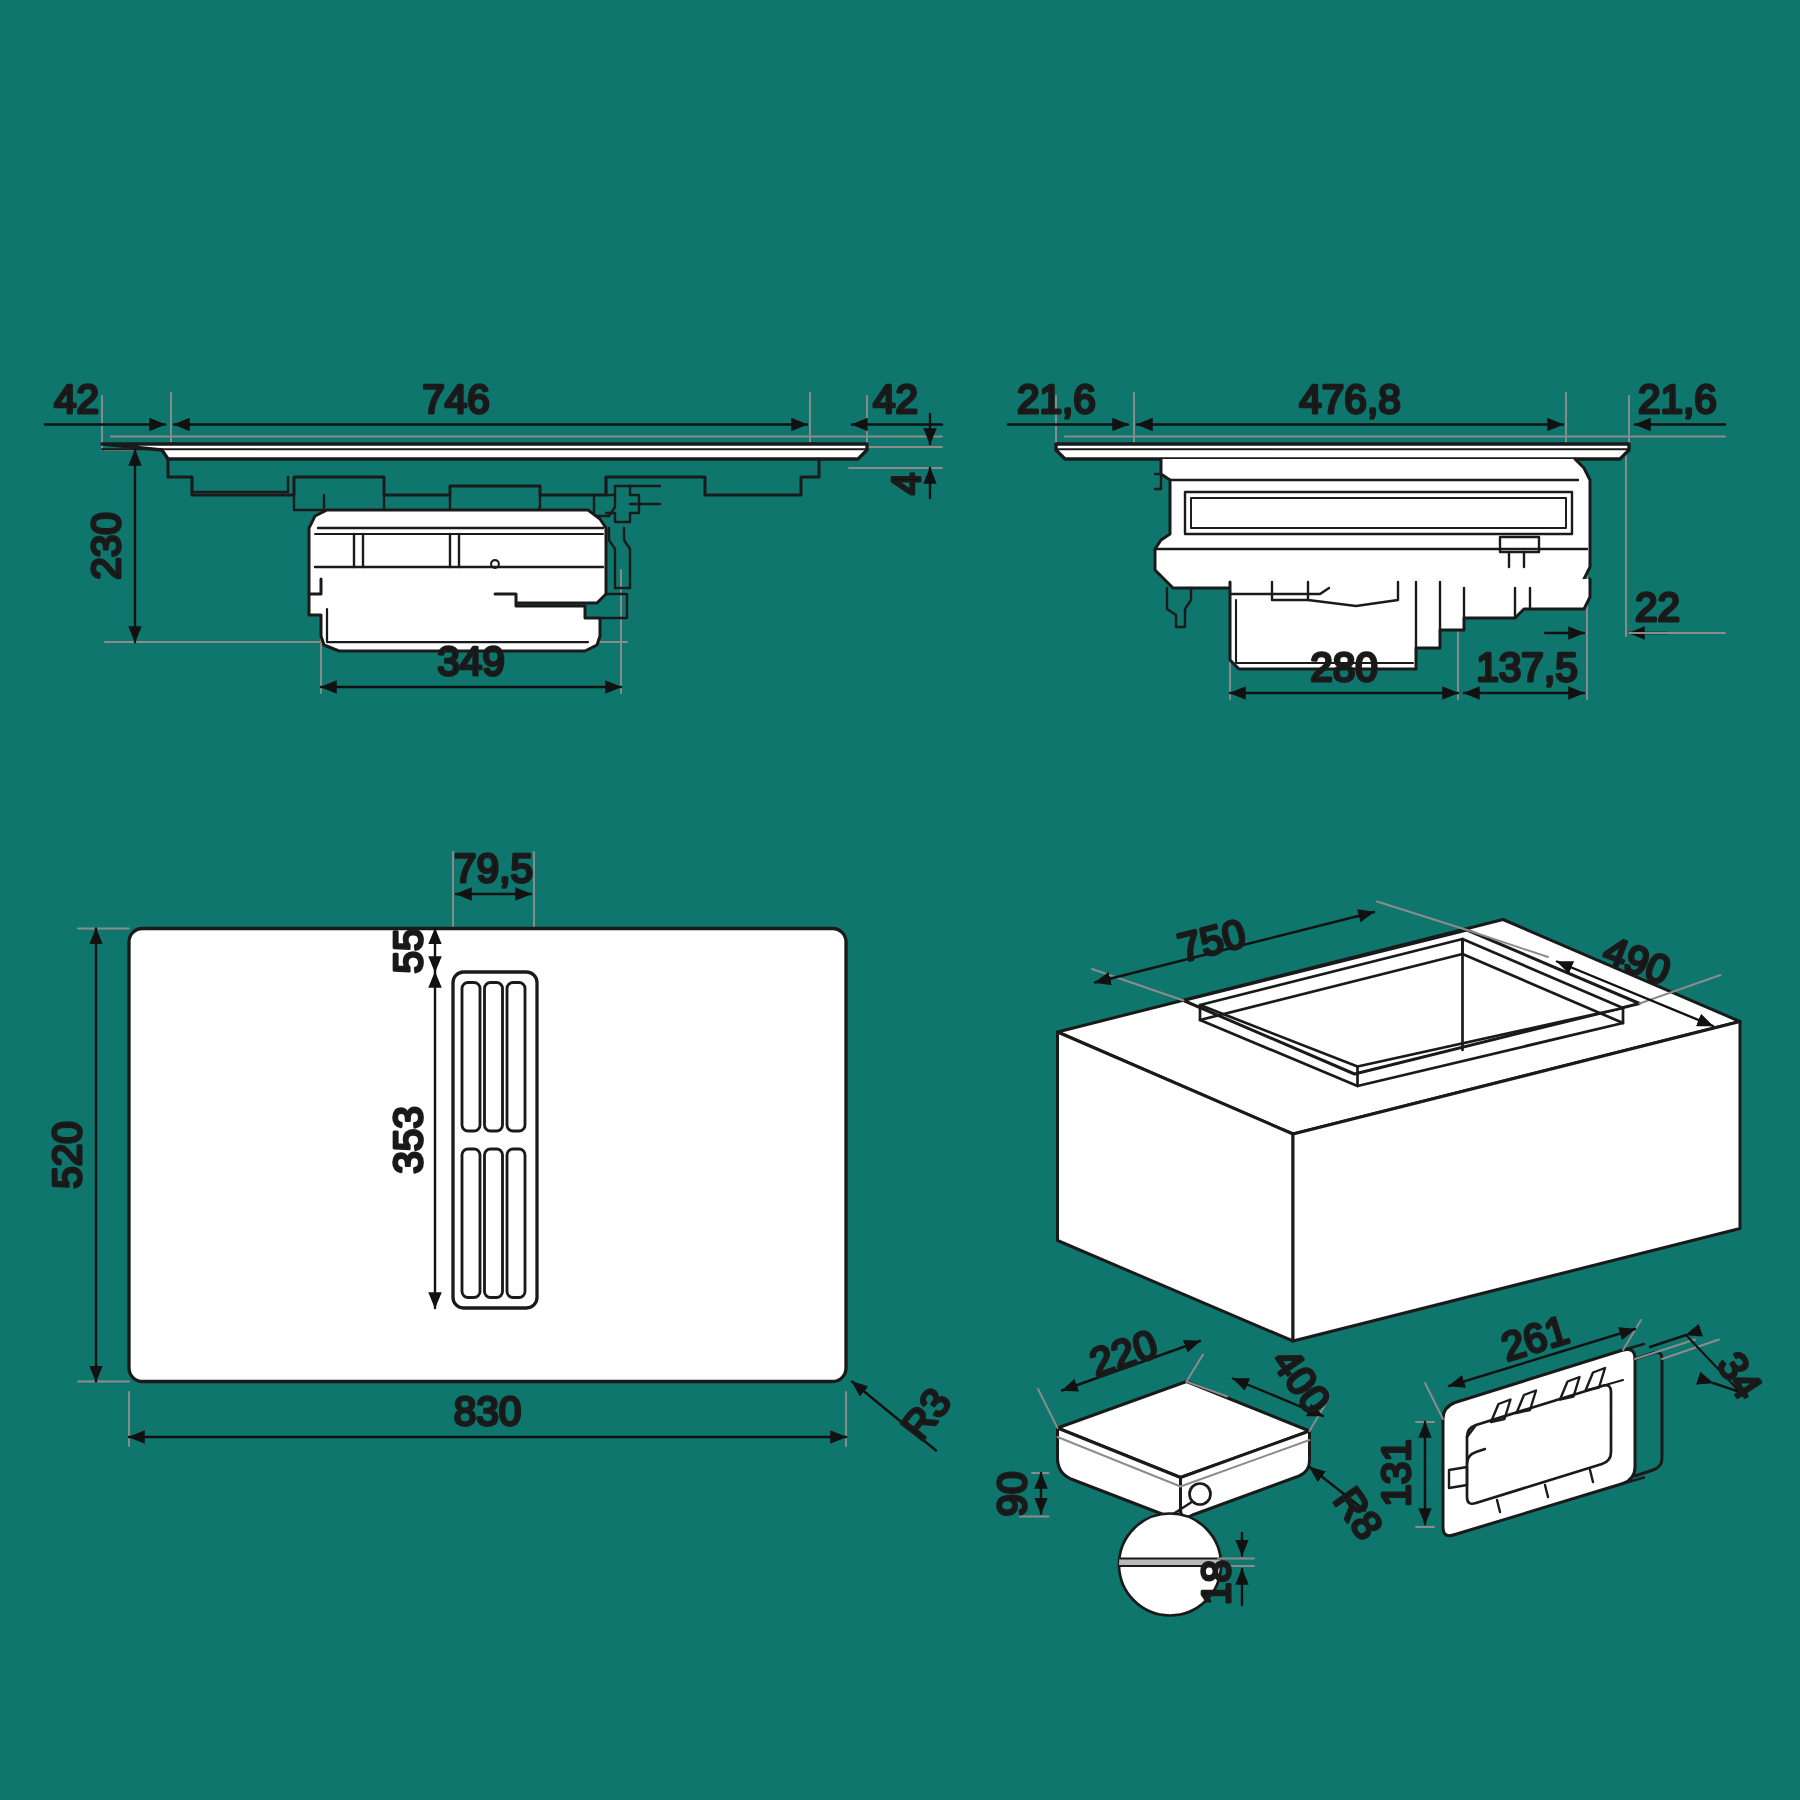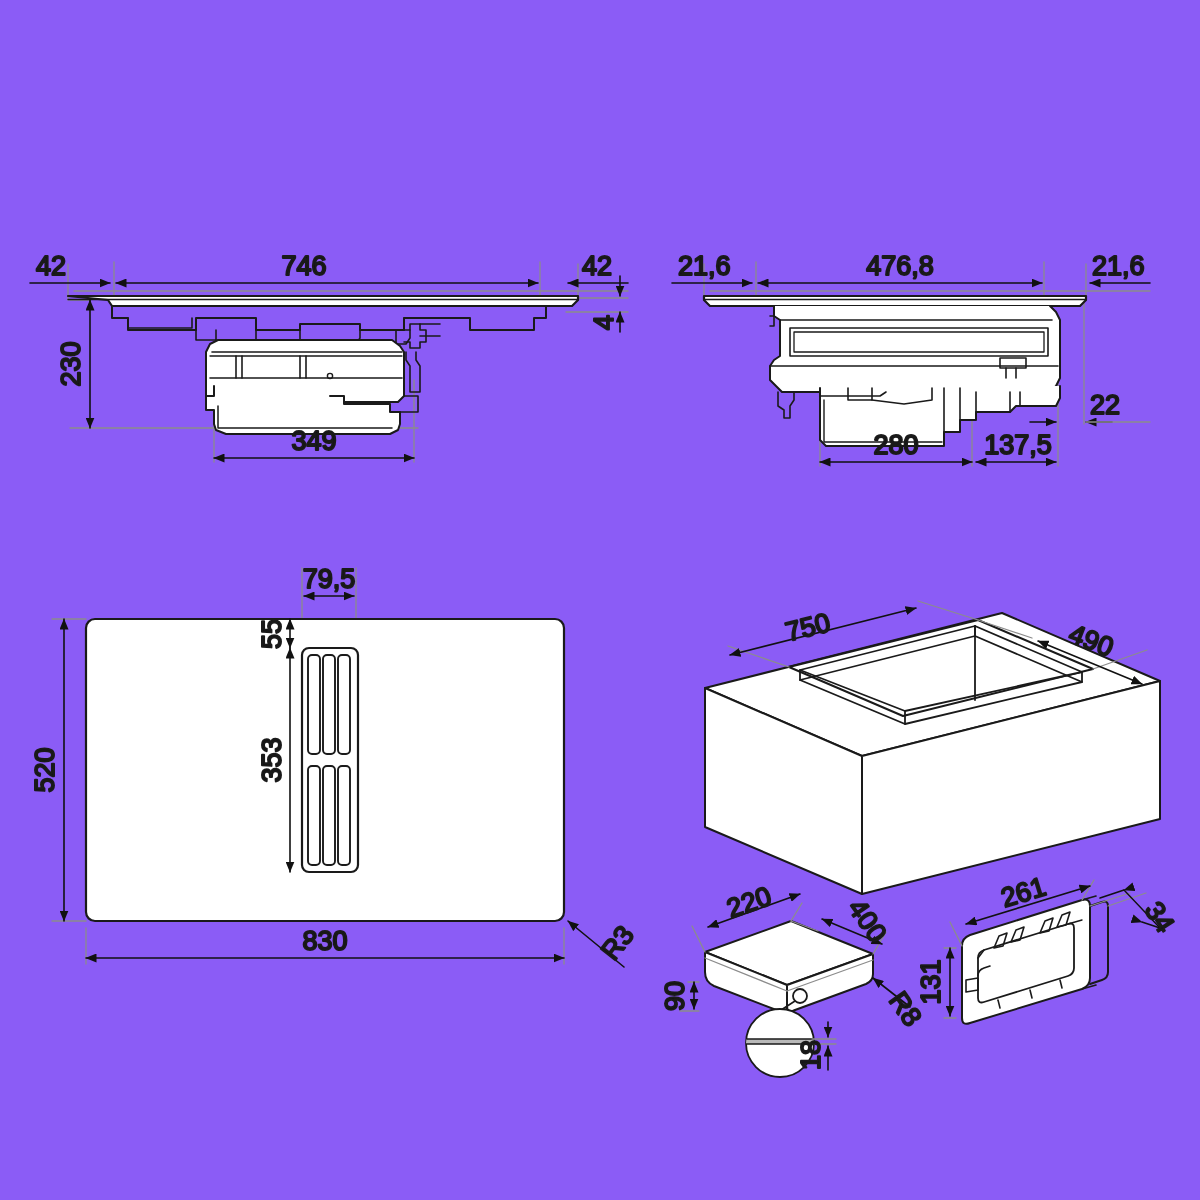--- a/index.html
+++ b/index.html
@@ -1,19 +1,19 @@
 <!DOCTYPE html>
 <html><head>
 <meta charset="utf-8">
 <title>Technical Drawing</title>
 <style>
   html,body{margin:0;padding:0;background:#ffffff;}
   body{width:1200px;height:1200px;overflow:hidden;
        font-family:"Liberation Sans","DejaVu Sans",sans-serif;}
-  #sheet{position:relative;width:1200px;height:1200px;background:#8b5cf6;}
+  #sheet{position:relative;width:1200px;height:1200px;background:#0f766e;}
   svg{display:block;}
   .dimtxt{font-family:"Liberation Sans","DejaVu Sans",sans-serif;
           font-size:27px;fill:#111111;font-weight:400;}
 </style>
 </head>
 <body>
 
 <div id="sheet">
 <svg width="1200" height="1200" viewBox="0 0 1200 1200">
 

